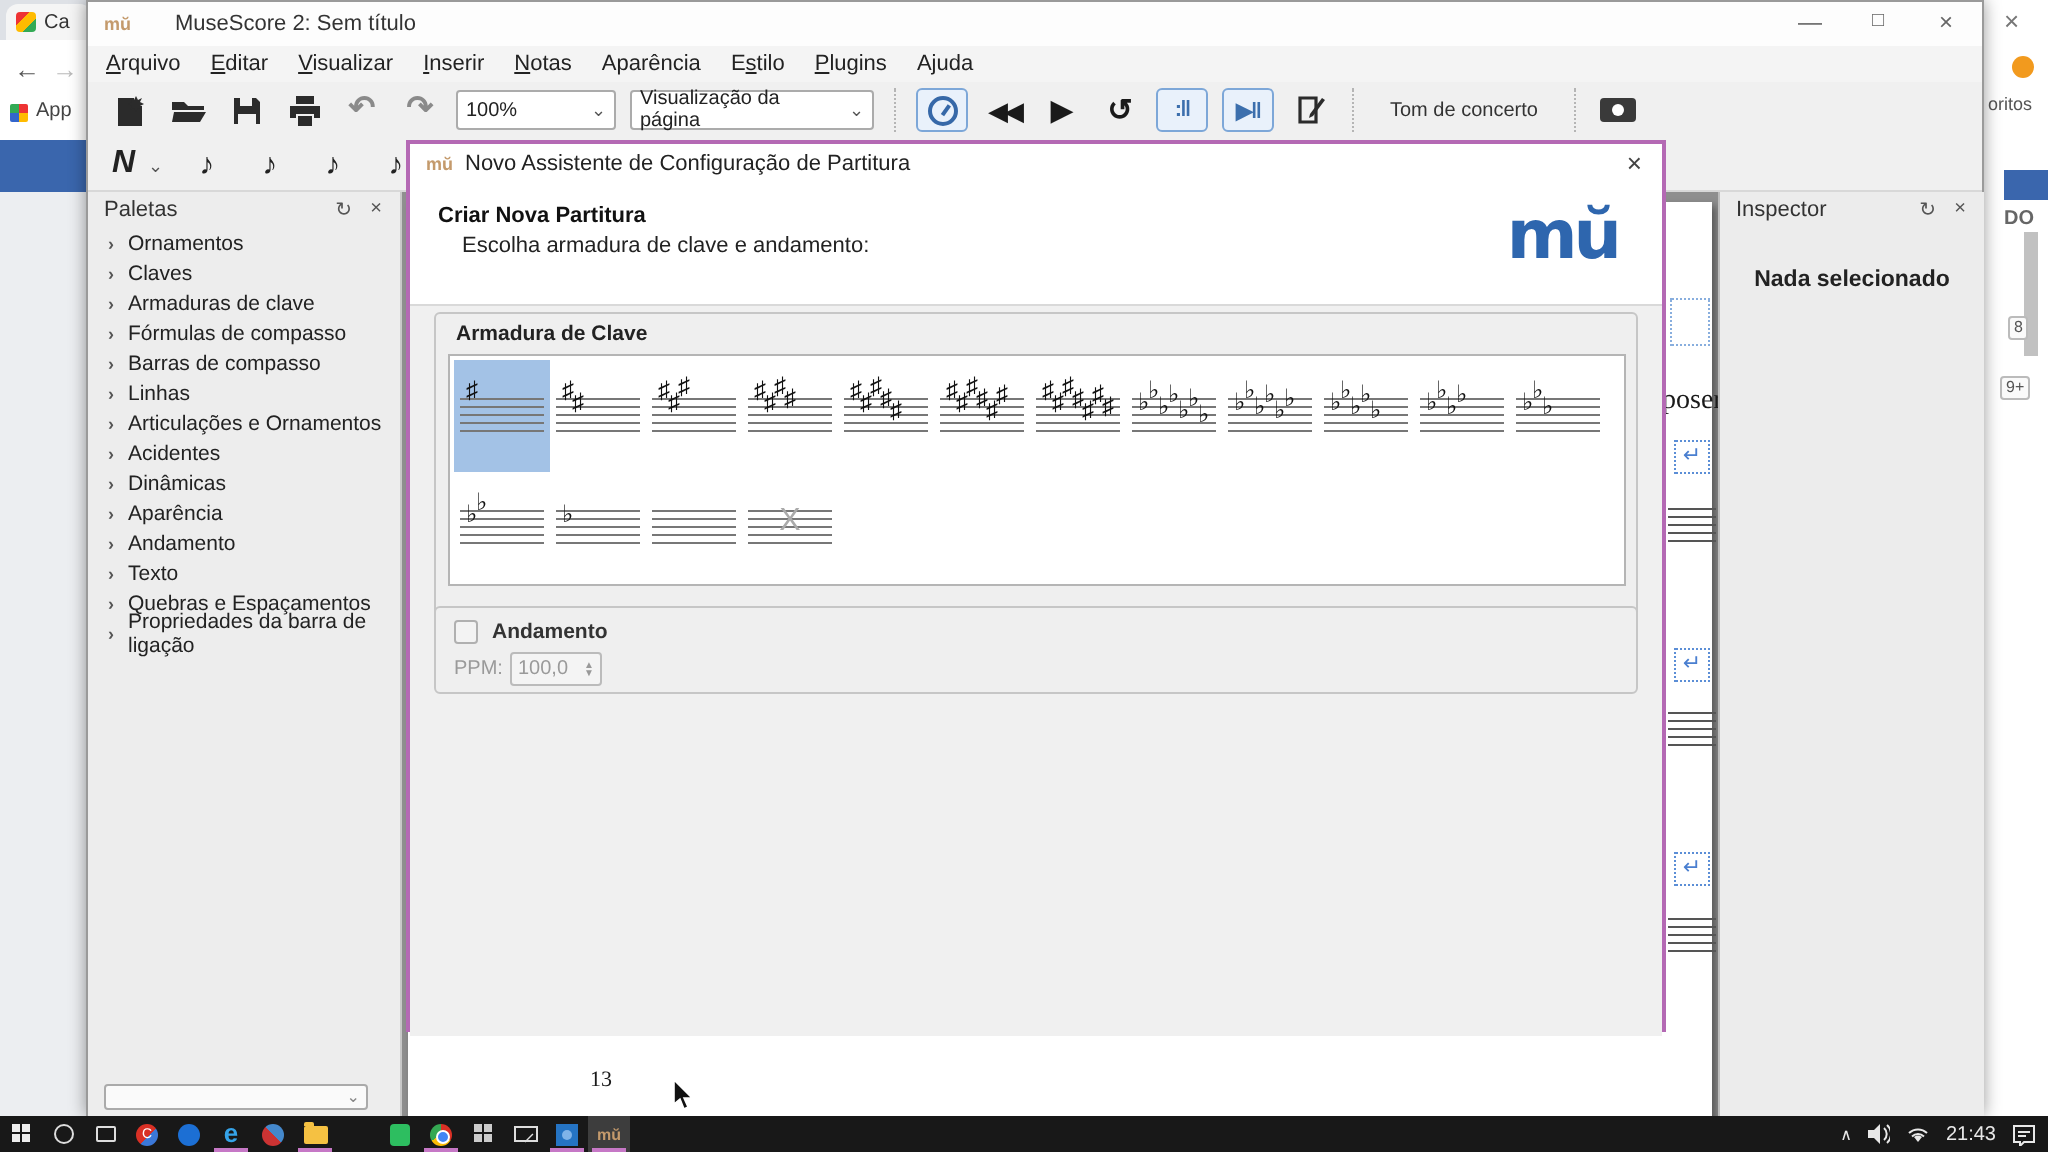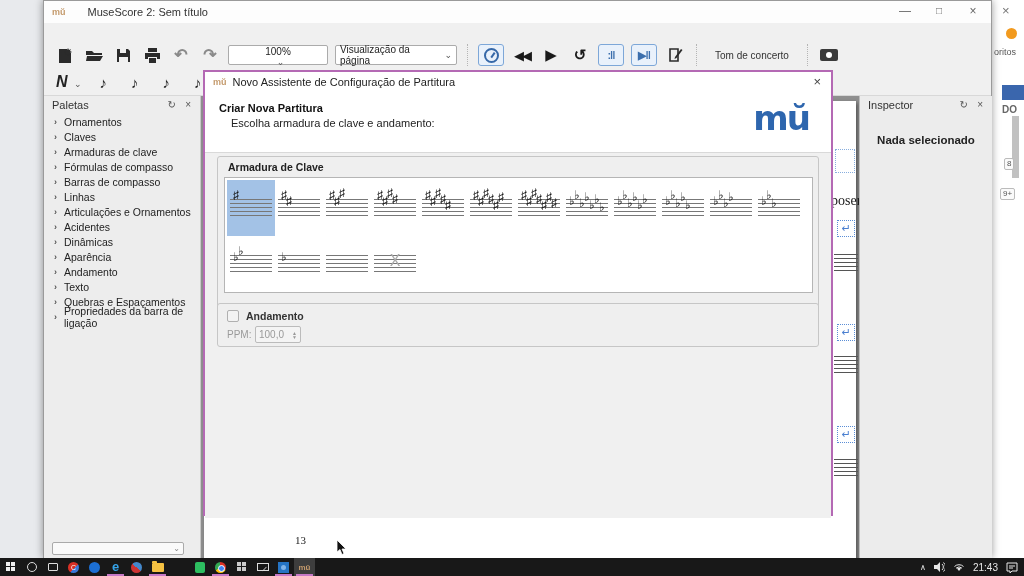--- a/index.html
+++ b/index.html
@@ -39,21 +39,21 @@
 
   .ms-menubar { position:absolute; left:0; top:22px; width:100%; height:18px; background:#f4f4f4; display:flex; gap:15px; padding-left:9px; align-items:center; font-size:11px; color:#222; }
   .ms-menubar span u { text-decoration:underline; }
 
   .ms-toolbar { position:absolute; left:0; top:40px; width:100%; height:28px; background:#f0f0f0; display:flex; align-items:center; gap:7px; padding-left:10px; }
   .ti { width:22px; height:20px; display:flex; align-items:center; justify-content:center; }
   .ti svg { display:block; }
   .arrowg { font-size:16px; font-weight:bold; color:#8a8a8a; line-height:18px; }
   .combo { height:20px; background:#fff; border:1px solid #ababab; border-radius:2px; font-size:10px; color:#222; display:flex; align-items:center; padding:0 4px; justify-content:space-between; }
   .combo .chv { color:#555; font-size:9px; margin-left:5px; }
-  .c-zoom { width:100px;flex-direction:column; } .c-view { width:122px; }
+  .c-zoom { width:80px; } .c-view { width:122px; }
   .btn-toggle { width:26px; height:22px; border:1px solid #7da7d8; border-radius:3px; background:#e9f1fb; display:flex; align-items:center; justify-content:center; }
   .metro { width:15px; height:15px; border:2px solid #3668a8; border-radius:50%; position:relative; }
   .metro:after { content:""; position:absolute; left:6px; top:2px; width:1.5px; height:6px; background:#3668a8; transform:rotate(35deg); }
   .blk { color:#1a1a1a; font-size:13px; letter-spacing:-2px; }
   .rep { color:#3c6fad; font-size:11px; font-weight:bold; letter-spacing:-1px; }
   .dotsep { width:0; height:22px; border-left:1px dotted #b5b5b5; margin:0 3px; }
   .concert { font-size:10px; color:#333; padding:0 8px; }
   .cam { width:18px; height:12px; background:#3a3a3a; border-radius:2px; position:relative; }
   .cam:after { content:""; position:absolute; left:6px; top:3px; width:6px; height:6px; border-radius:50%; background:#fff; }
 
@@ -146,20 +146,34 @@
   .tray-time { font-size:10px; }
   .tray svg { display:block; }
 
   .cursor { position:absolute; z-index:50; }
 </style>
 </head>
 <body>
 
 <div id="stage">
 
+  <div class="b-left">
+    <div class="b-tab">
+      <span class="b-tabico"></span>
+      <span>Ca</span>
+    </div>
+    <div class="b-toolrow">
+      <span class="b-back">←</span>
+      <span class="b-fwd">→</span>
+      <span class="b-appsgrid"></span>
+      <span class="b-apps">App</span>
+    </div>
+    <div class="b-blueband"></div>
+    <div class="b-page"></div>
+  </div>
 
   <div class="b-right">
     <span class="b-close">×</span>
     <span class="b-star"></span>
     <span class="b-favtxt">oritos</span>
     <span class="b-blueband2"></span>
     <span class="b-do">DO</span>
     <span class="b-scroll"></span>
     <span class="b-badge" style="left:12px;top:158px;">8</span>
     <span class="b-badge" style="left:8px;top:188px;">9+</span>
@@ -167,20 +181,31 @@
 
   <div class="ms-win">
     <div class="ms-title">
       <span class="ms-ico">mŭ</span>
       <span class="ms-title-text">MuseScore 2: Sem título</span>
       <span class="ms-ctl ms-min">—</span>
       <span class="ms-ctl ms-max">□</span>
       <span class="ms-ctl ms-x">×</span>
     </div>
 
+    <nav class="ms-menubar" id="menu-bar">
+        <span><u>A</u>rquivo</span>
+        <span><u>E</u>ditar</span>
+        <span><u>V</u>isualizar</span>
+        <span><u>I</u>nserir</span>
+        <span><u>N</u>otas</span>
+        <span>Aparência</span>
+        <span>E<u>s</u>tilo</span>
+        <span><u>P</u>lugins</span>
+        <span>Ajuda</span>
+      </nav>
 
     <div class="ms-toolbar">
       <span class="ti">
         <svg width="16" height="17">
             <path d="M2 2 h8 l4 4 v10 h-12 z M10 2 v4 h4" fill="#2b2b2b"></path>
             <path d="M11 1 l1 2 2-1 -1 2 2 1 -2 1 1 2 -2-1 -1 2 -1-2 -2 1 1-2 -2-1 2-1 -1-2 2 1z" fill="#2b2b2b"></path>
           </svg>
       </span>
       <span class="ti">
         <svg width="18" height="14">

